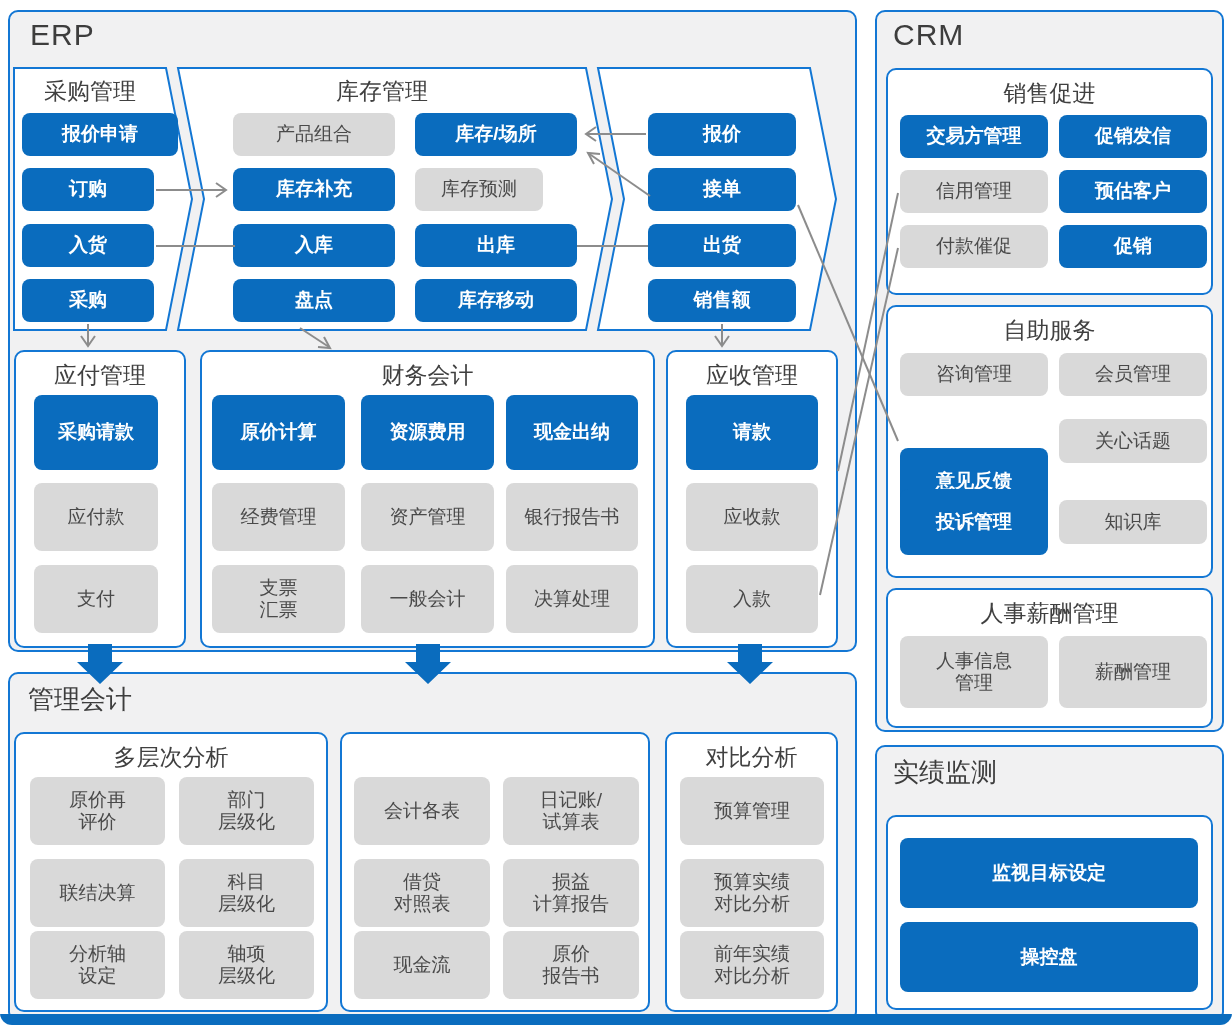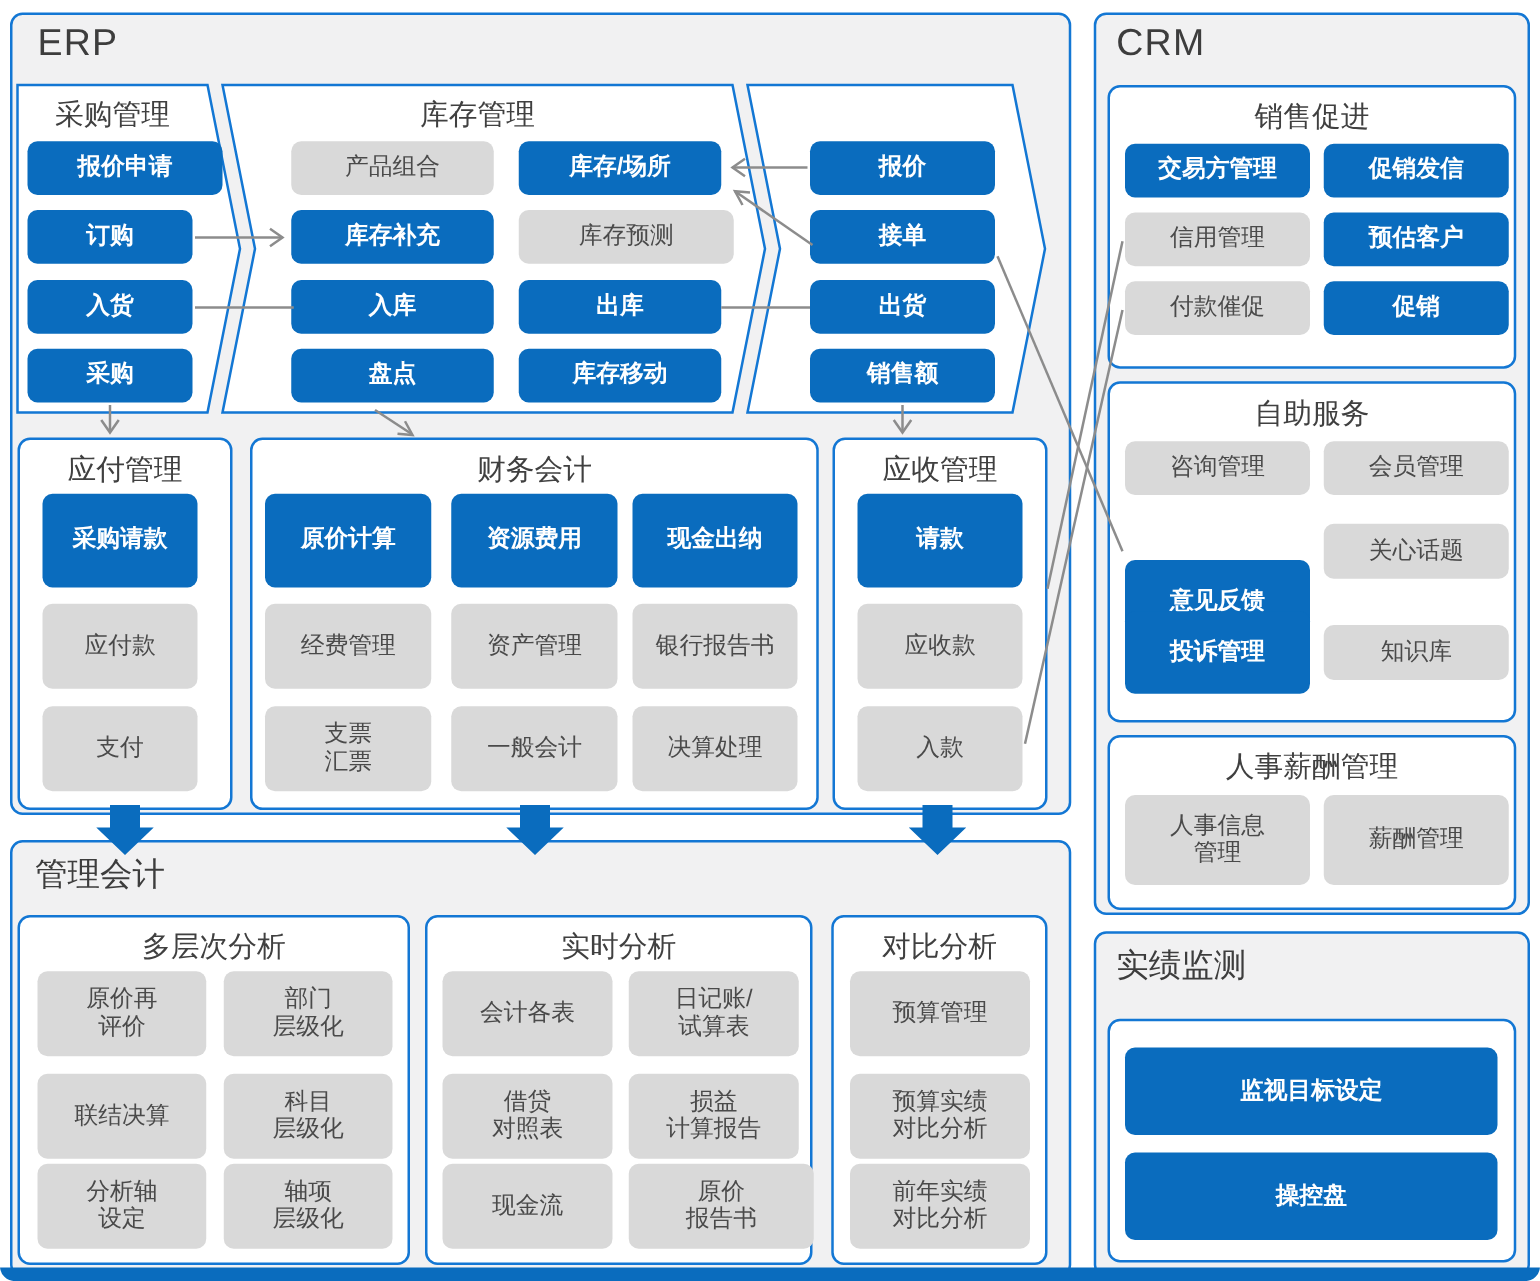--- a/index.html
+++ b/index.html
@@ -63,21 +63,20 @@
   <div class="wbox" style="left:200px;top:350px;width:455px;height:298px;"></div>
   <div class="box-title" style="left:200px;top:360px;width:455px;">财务会计</div>
 
   <div class="wbox" style="left:666px;top:350px;width:172px;height:298px;"></div>
   <div class="box-title" style="left:666px;top:360px;width:172px;">应收管理</div>
 
   <div class="wbox" style="left:14px;top:732px;width:314px;height:280px;"></div>
   <div class="box-title" style="left:14px;top:742px;width:314px;">多层次分析</div>
 
   <div class="wbox" style="left:340px;top:732px;width:310px;height:280px;"></div>
-  <div class="box-title" style="left:340px;top:742px;width:310px;">实时分析</div>
 
   <div class="wbox" style="left:665px;top:732px;width:173px;height:280px;"></div>
   <div class="box-title" style="left:665px;top:742px;width:173px;">对比分析</div>
 
   <div class="wbox" style="left:886px;top:68px;width:327px;height:227px;"></div>
   <div class="box-title" style="left:886px;top:78px;width:327px;">销售促进</div>
 
   <div class="wbox" style="left:886px;top:305px;width:327px;height:273px;"></div>
   <div class="box-title" style="left:886px;top:315px;width:327px;">自助服务</div>
 
@@ -89,21 +88,21 @@
   <div id="nodes">
       <div class="node hl" style="left: 22px; top: 113px; width: 156px; height: 43px;">报价申请</div>
       <div class="node hl" style="left: 22px; top: 168px; width: 132px; height: 43px;">订购</div>
       <div class="node hl" style="left: 22px; top: 224px; width: 132px; height: 43px;">入货</div>
       <div class="node hl" style="left: 22px; top: 279px; width: 132px; height: 43px;">采购</div>
       <div class="node" style="left: 233px; top: 113px; width: 162px; height: 43px;">产品组合</div>
       <div class="node hl" style="left: 233px; top: 168px; width: 162px; height: 43px;">库存补充</div>
       <div class="node hl" style="left: 233px; top: 224px; width: 162px; height: 43px;">入库</div>
       <div class="node hl" style="left: 233px; top: 279px; width: 162px; height: 43px;">盘点</div>
       <div class="node hl" style="left: 415px; top: 113px; width: 162px; height: 43px;">库存/场所</div>
-      <div class="node" style="left: 415px; top: 168px; width: 172px; height: 43px; text-align: center;">库存预测</div>
+      <div class="node" style="left: 415px; top: 168px; width: 128px; height: 43px; text-align: center;">库存预测</div>
       <div class="node hl" style="left: 415px; top: 224px; width: 162px; height: 43px;">出库</div>
       <div class="node hl" style="left: 415px; top: 279px; width: 162px; height: 43px;">库存移动</div>
       <div class="node hl" style="left: 648px; top: 113px; width: 148px; height: 43px;">报价</div>
       <div class="node hl" style="left: 648px; top: 168px; width: 148px; height: 43px;">接单</div>
       <div class="node hl" style="left: 648px; top: 224px; width: 148px; height: 43px;">出货</div>
       <div class="node hl" style="left: 648px; top: 279px; width: 148px; height: 43px;">销售额</div>
       <div class="node hl" style="left: 34px; top: 395px; width: 124px; height: 75px;">采购请款</div>
       <div class="node" style="left: 34px; top: 483px; width: 124px; height: 68px;">应付款</div>
       <div class="node" style="left: 34px; top: 565px; width: 124px; height: 68px;">支付</div>
       <div class="node hl" style="left: 212px; top: 395px; width: 133px; height: 75px;">原价计算</div>
@@ -131,21 +130,21 @@
       <div class="node" style="left: 179px; top: 931px; width: 135px; height: 68px;">轴项
 层级化</div>
       <div class="node" style="left: 354px; top: 777px; width: 136px; height: 68px;">会计各表</div>
       <div class="node" style="left: 354px; top: 859px; width: 136px; height: 68px;">借贷
 对照表</div>
       <div class="node" style="left: 354px; top: 931px; width: 136px; height: 68px;">现金流</div>
       <div class="node" style="left: 503px; top: 777px; width: 136px; height: 68px;">日记账/
 试算表</div>
       <div class="node" style="left: 503px; top: 859px; width: 136px; height: 68px;">损益
 计算报告</div>
-      <div class="node" style="left: 503px; top: 931px; width: 148px; height: 68px;">原价
+      <div class="node" style="left: 503px; top: 931px; width: 136px; height: 68px;">原价
 报告书</div>
       <div class="node" style="left: 680px; top: 777px; width: 144px; height: 68px;">预算管理</div>
       <div class="node" style="left: 680px; top: 859px; width: 144px; height: 68px;">预算实绩
 对比分析</div>
       <div class="node" style="left: 680px; top: 931px; width: 144px; height: 68px;">前年实绩
 对比分析</div>
       <div class="node hl" style="left: 900px; top: 115px; width: 148px; height: 43px;">交易方管理</div>
       <div class="node" style="left: 900px; top: 170px; width: 148px; height: 43px;">信用管理</div>
       <div class="node" style="left: 900px; top: 225px; width: 148px; height: 43px;">付款催促</div>
       <div class="node hl" style="left: 1059px; top: 115px; width: 148px; height: 43px;">促销发信</div>

